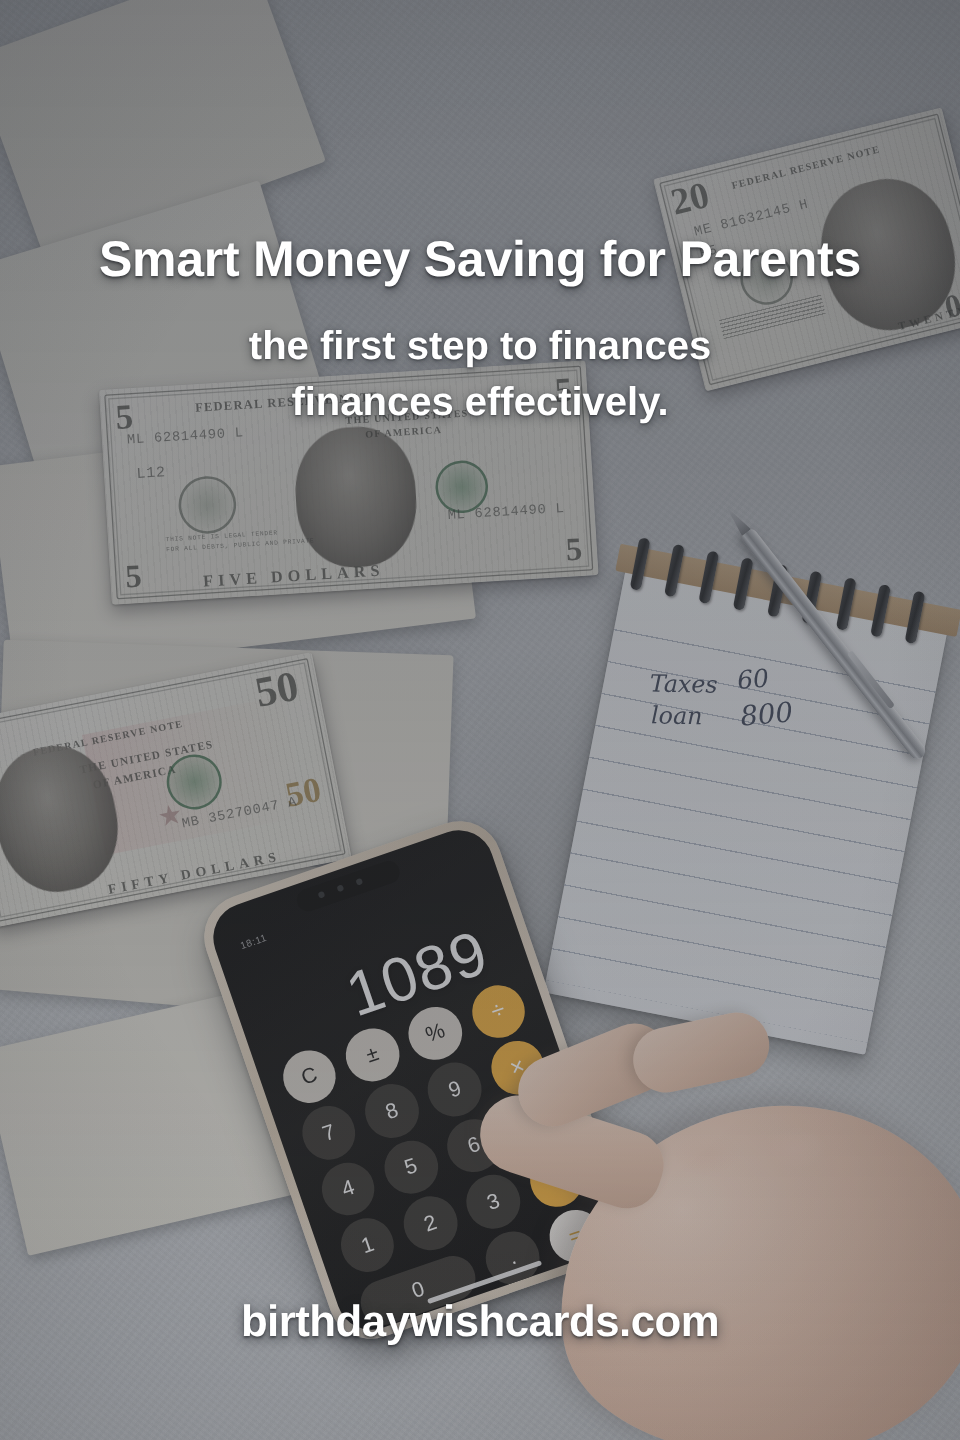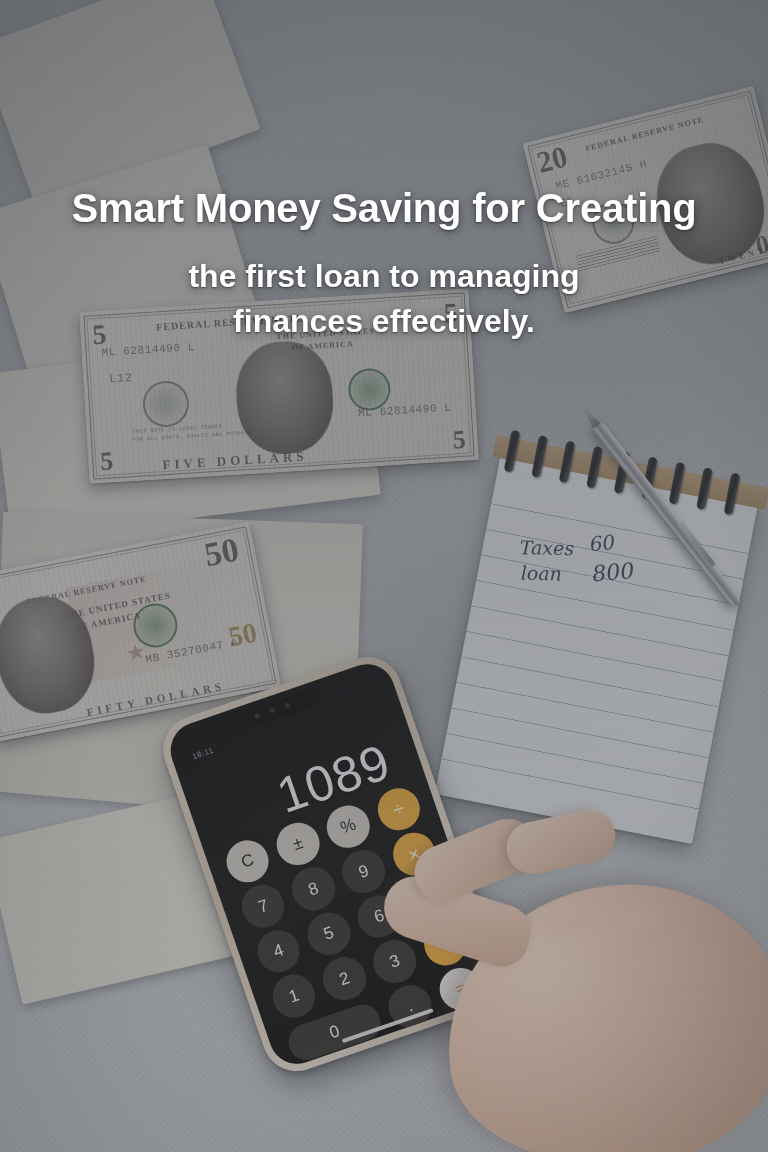--- a/index.html
+++ b/index.html
@@ -416,21 +416,22 @@
     </div>
     <div class="finger" id="f-index"></div>
     <div class="finger" id="f-mid"></div>
     <div class="finger" id="f-ring"></div>
   </div>
 
   <div class="tone"></div>
   <div class="tone2"></div>
   <div class="vignette"></div>
 
-  <div class="title">Smart Money Saving for Creating</div>
+  <div class="title">Smart Money Saving for Parents</div>
 
   <div class="subtitle">
-    <span class="ln">the first loan to managing</span>
+    <span class="ln">the first step to finances</span>
     <span class="ln">finances effectively.</span>
   </div>
 
+  <div class="watermark">birthdaywishcards.com</div>
 
 </div>
 
 </body></html>

